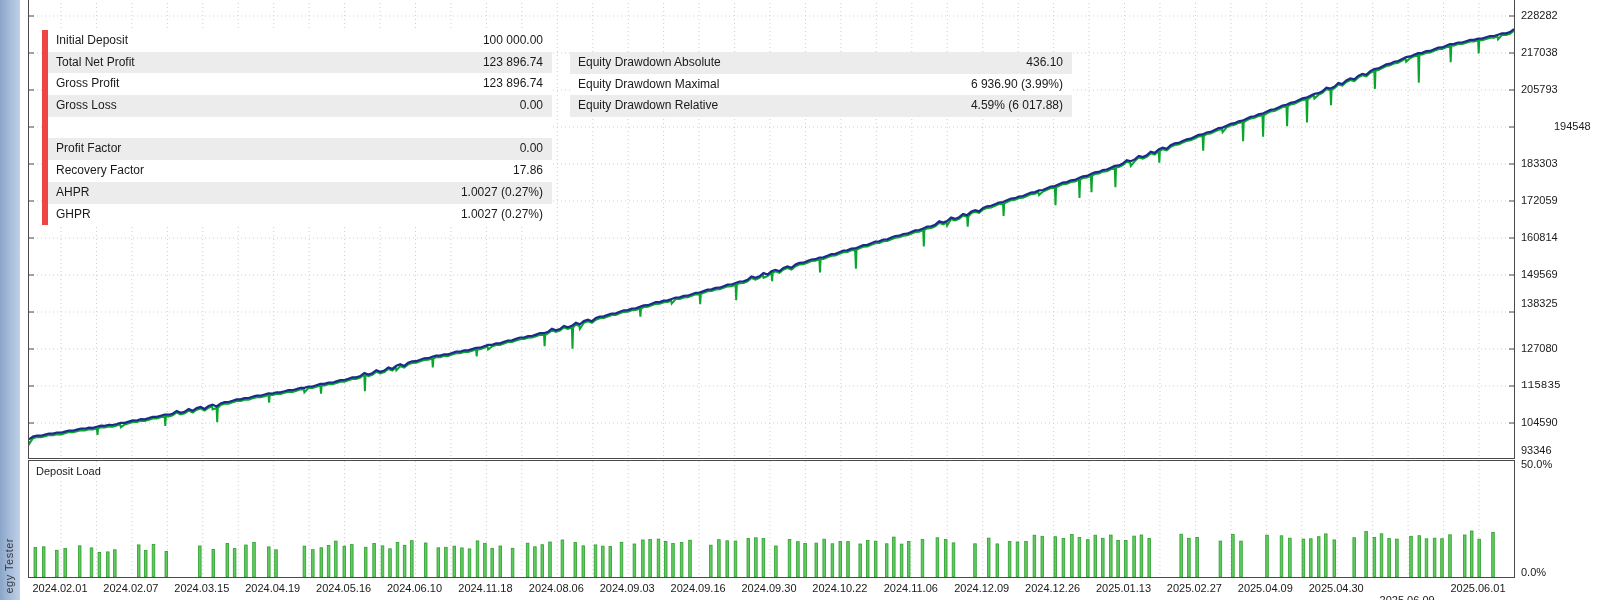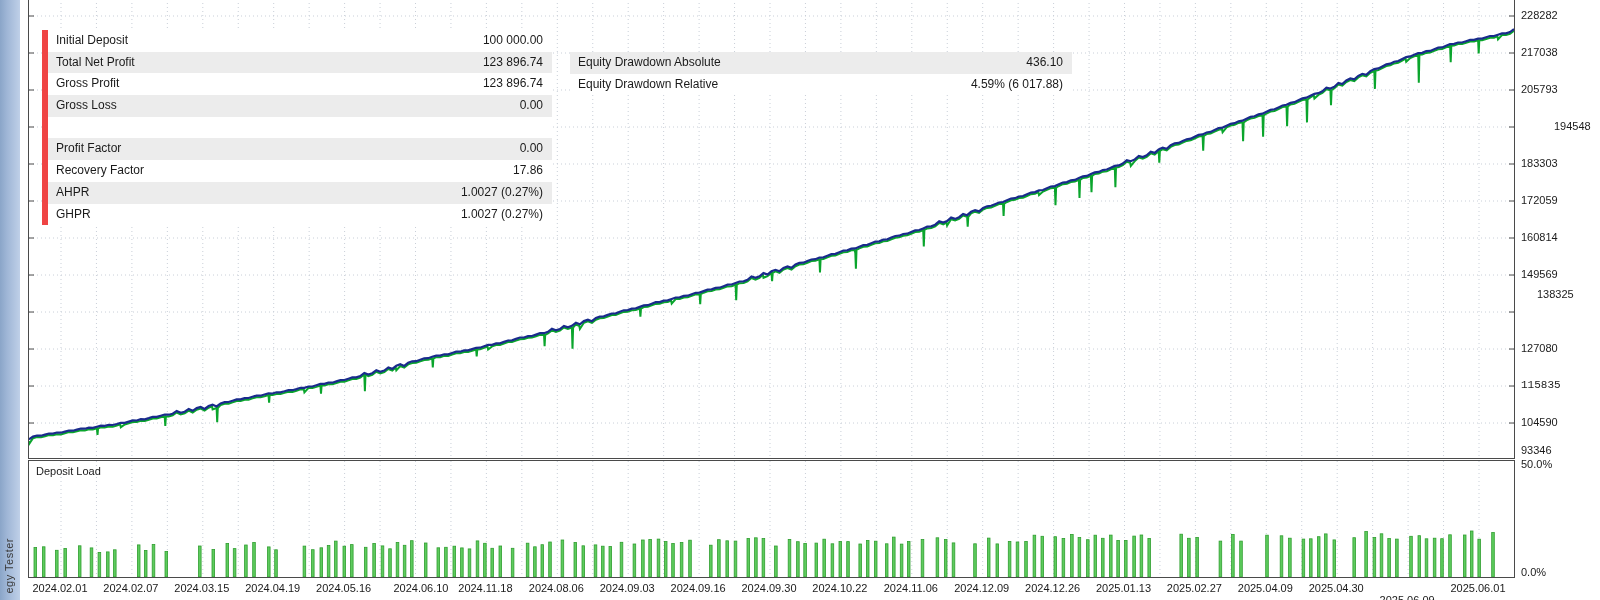--- a/index.html
+++ b/index.html
@@ -170,35 +170,39 @@
       <span class="tlbl">GHPR</span>
       <span class="tval">1.0027 (0.27%)</span>
     </div>
   </div>
 <div class="stats" id="statsRight">
     <div class="trow">
       <span class="tlbl">Equity Drawdown Absolute</span>
       <span class="tval">436.10</span>
     </div>
     <div class="trow">
+      <span class="tlbl">Equity Drawdown Maximal</span>
+      <span class="tval">6 936.90 (3.99%)</span>
+    </div>
+    <div class="trow">
       <span class="tlbl">Equity Drawdown Relative</span>
       <span class="tval">4.59% (6 017.88)</span>
     </div>
   </div>
 
 <div id="yLabels">
     <div class="ylab" style="top: 8.5px;">228282</div>
     <div class="ylab" style="top: 45.5px;">217038</div>
     <div class="ylab" style="top: 82.5033px;">205793</div>
     <div class="ylab" style="top: 119.507px; margin-left: 33px;">194548</div>
     <div class="ylab" style="top: 156.51px;">183303</div>
     <div class="ylab" style="top: 193.51px;">172059</div>
     <div class="ylab" style="top: 230.513px;">160814</div>
     <div class="ylab" style="top: 267.516px;">149569</div>
-    <div class="ylab" style="top: 288px; margin-left: 16px;">138325</div>
+    <div class="ylab" style="top: 297px;">138325</div>
     <div class="ylab" style="top: 341.52px;">127080</div>
     <div class="ylab" style="top: 378.523px; font-family: Liberation Mono, monospace;">115835</div>
     <div class="ylab" style="top: 415.526px;">104590</div>
     <div class="ylab" style="top: 444px;">93346</div>
   </div>
 
 <div class="panel" id="loadPanel">
   <svg id="loadSvg" width="1485" height="116">
       <line x1="32" y1="0" x2="32" y2="116" stroke="#c9cfd8" stroke-width="1" stroke-dasharray="1 3"></line>
       <line x1="67.45" y1="0" x2="67.45" y2="116" stroke="#c9cfd8" stroke-width="1" stroke-dasharray="1 3"></line>
@@ -390,21 +394,21 @@
 
 <div class="pctlab" style="top:458px">50.0%</div>
 <div class="pctlab" style="top:566px">0.0%</div>
 
 <div id="xLabels">
     <div class="xlab" style="left: 26px;">2024.02.01</div>
     <div class="xlab" style="left: 96.9px;">2024.02.07</div>
     <div class="xlab" style="left: 167.8px;">2024.03.15</div>
     <div class="xlab" style="left: 238.7px;">2024.04.19</div>
     <div class="xlab" style="left: 309.6px;">2024.05.16</div>
-    <div class="xlab" style="left: 380.5px; text-align: right;">2024.06.10</div>
+    <div class="xlab" style="left: 380.5px;">2024.06.10</div>
     <div class="xlab" style="left: 451.4px;">2024.11.18</div>
     <div class="xlab" style="left: 522.3px;">2024.08.06</div>
     <div class="xlab" style="left: 593.2px;">2024.09.03</div>
     <div class="xlab" style="left: 664.1px;">2024.09.16</div>
     <div class="xlab" style="left: 735px;">2024.09.30</div>
     <div class="xlab" style="left: 805.9px;">2024.10.22</div>
     <div class="xlab" style="left: 876.8px;">2024.11.06</div>
     <div class="xlab" style="left: 947.7px;">2024.12.09</div>
     <div class="xlab" style="left: 1018.6px;">2024.12.26</div>
     <div class="xlab" style="left: 1089.5px;">2025.01.13</div>

